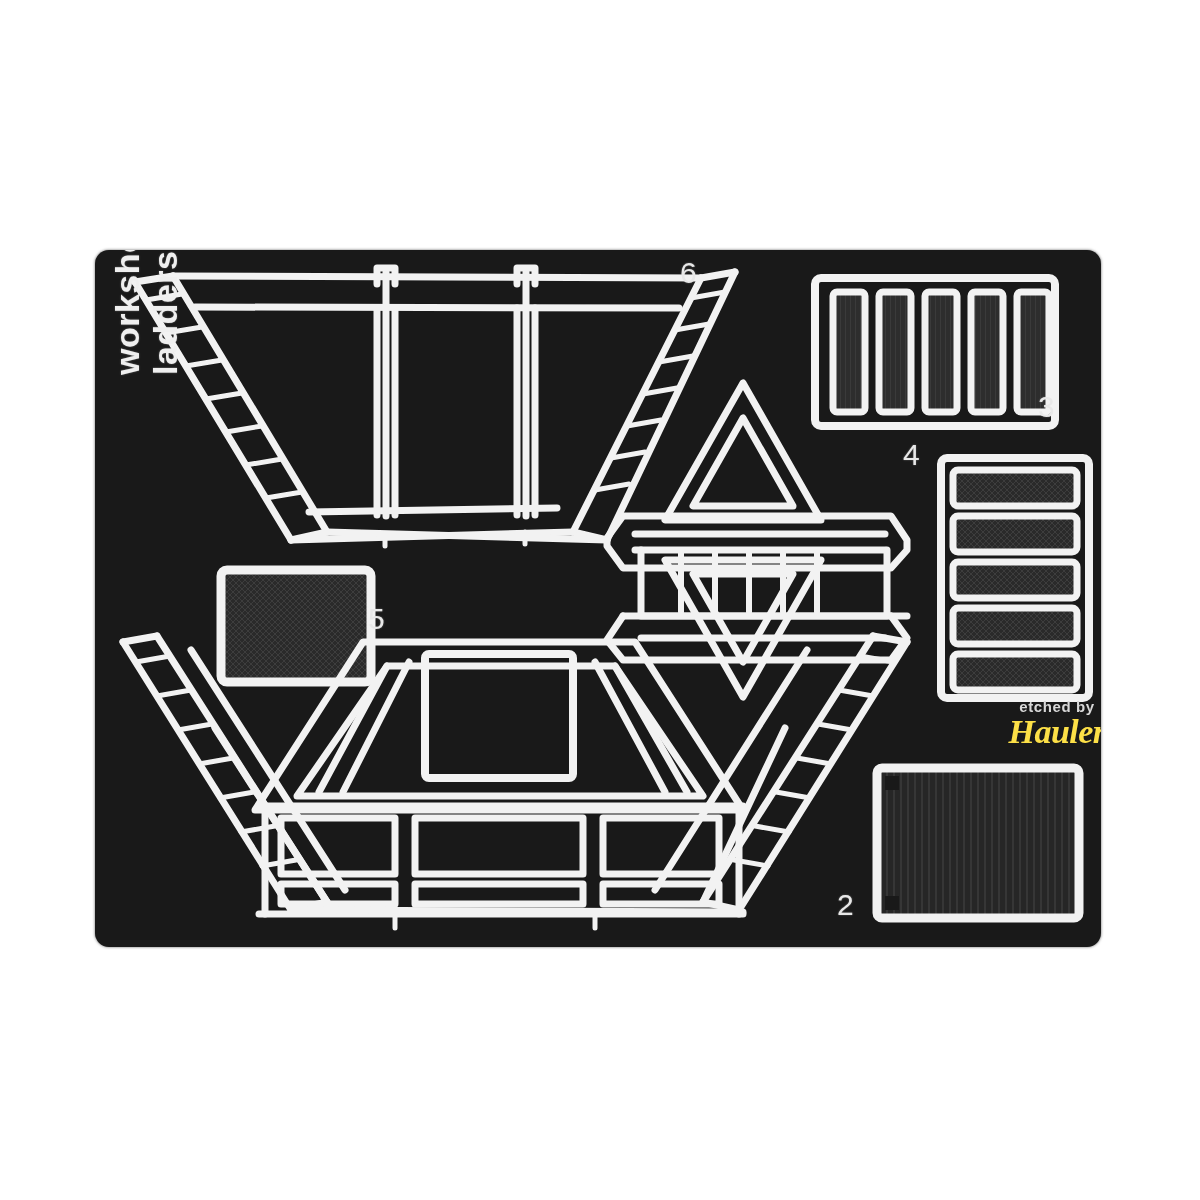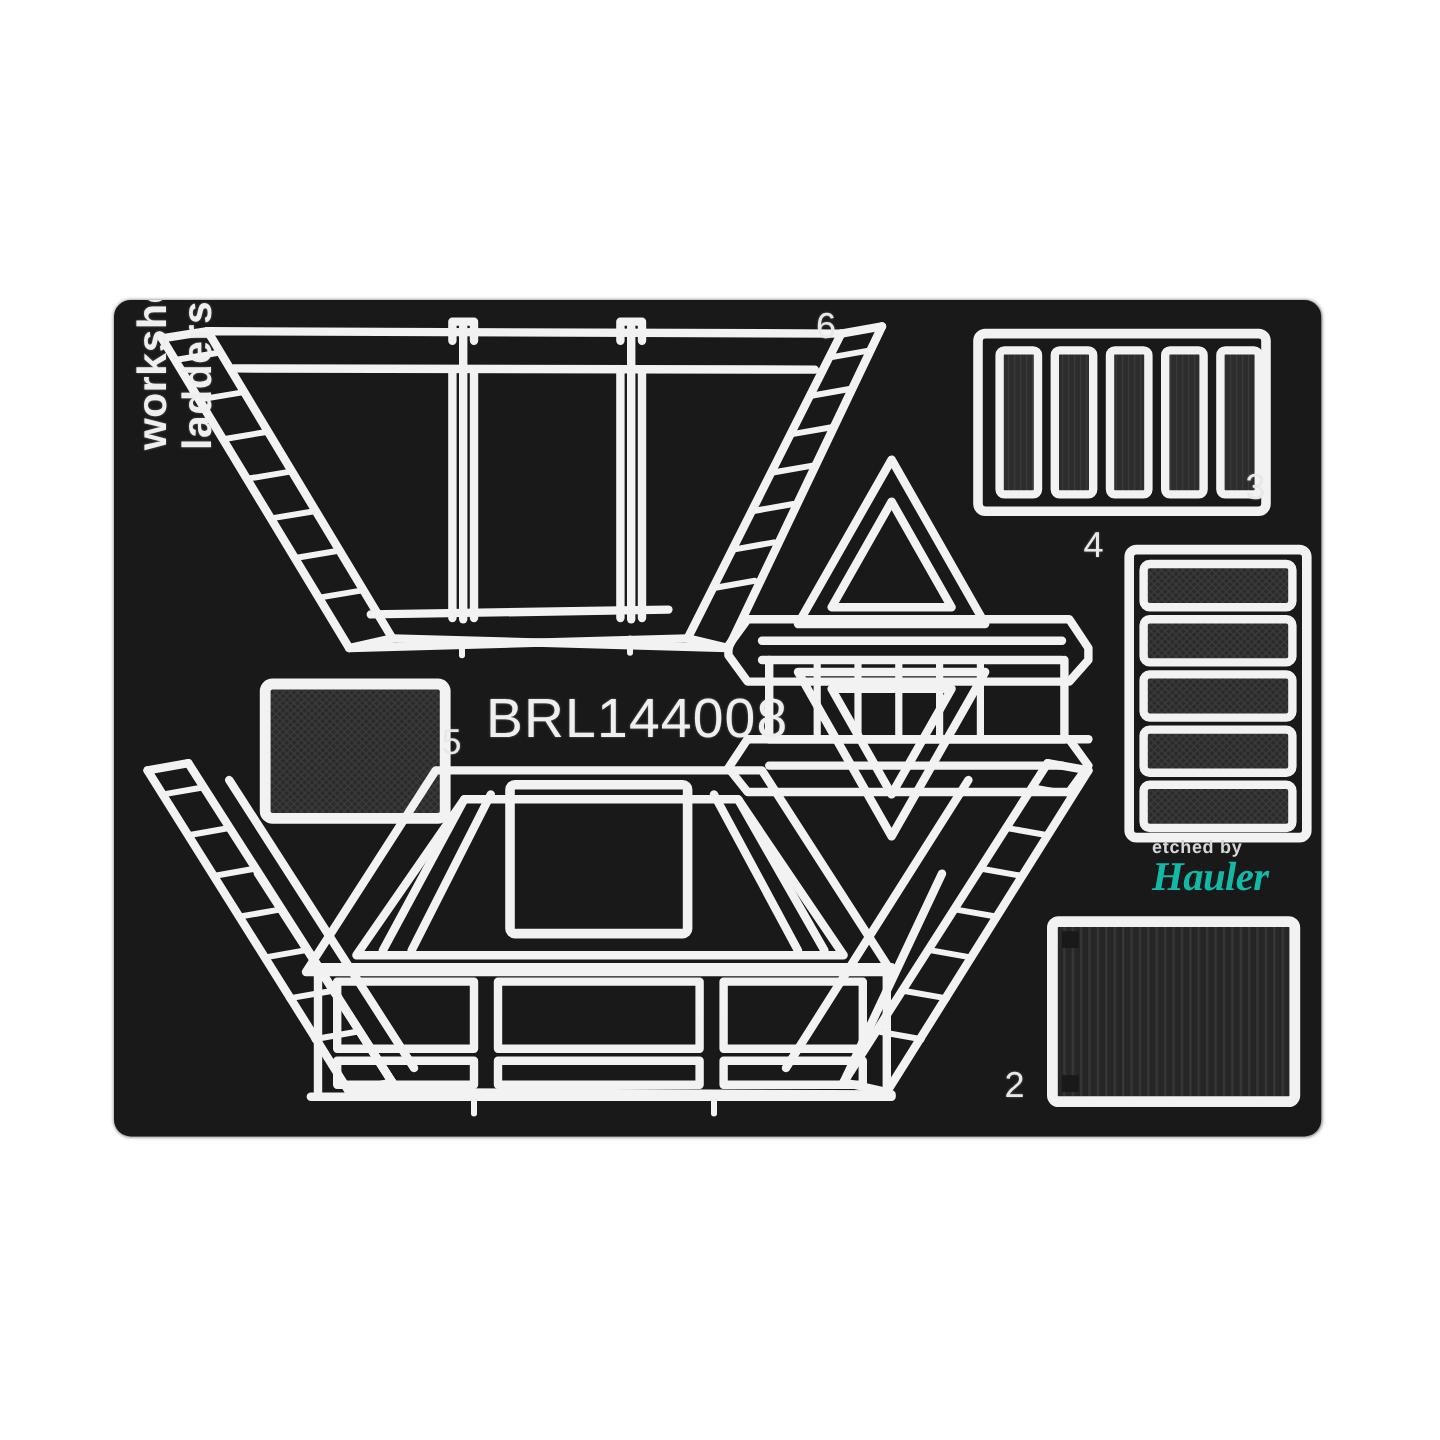--- a/index.html
+++ b/index.html
@@ -32,27 +32,27 @@
     left:15px;top:125px;
     font-size:34px;font-weight:700;letter-spacing:.5px;
     transform:rotate(-90deg);transform-origin:left top;
   }
   #vert-label span{display:block;}
   #vert-label .l2{margin-top:4px;}
 
   #partcode{left:310px;top:325px;font-size:46px;letter-spacing:1px;font-weight:400;}
   #scale{left:18px;top:620px;font-size:52px;font-weight:400;}
 
-  #brand{position:absolute;left:865px;top:448px;width:150px;}
+  #brand{position:absolute;left:887px;top:448px;text-align:center;width:150px;}
   #brand .eb{
     display:block;color:#d8d8d8;font-size:15px;font-weight:700;
     letter-spacing:.6px;font-family:"Liberation Sans",sans-serif;
   }
   #brand .hl{
-    display:block;color:#14b8a6;font-size:34px;font-weight:700;font-style:italic;
+    display:block;color:#fde047;font-size:34px;font-weight:700;font-style:italic;
     letter-spacing:-.5px;font-family:"Liberation Serif",serif;margin-top:-2px;
   }
 
   .pnum{font-size:30px;color:#e8e8e8;}
   #num6{left:585px;top:8px;}
   #num3{left:943px;top:142px;}
   #num4{left:808px;top:190px;}
   #num5{left:273px;top:354px;}
   #num2{left:742px;top:640px;}
 </style>
@@ -266,21 +266,20 @@
         </g>
 
       </g>
     </svg>
 
     <div class="ftext" id="vert-label">
       <span class="l1">workshop</span>
       <span class="l2">ladders</span>
     </div>
 
-    <div class="ftext" id="partcode">BRL144008</div>
 
 
     <div id="brand">
       <span class="eb">etched by</span>
       <span class="hl">Hauler</span>
     </div>
 
     <div class="ftext pnum" id="num6">6</div>
     <div class="ftext pnum" id="num3">3</div>
     <div class="ftext pnum" id="num4">4</div>

